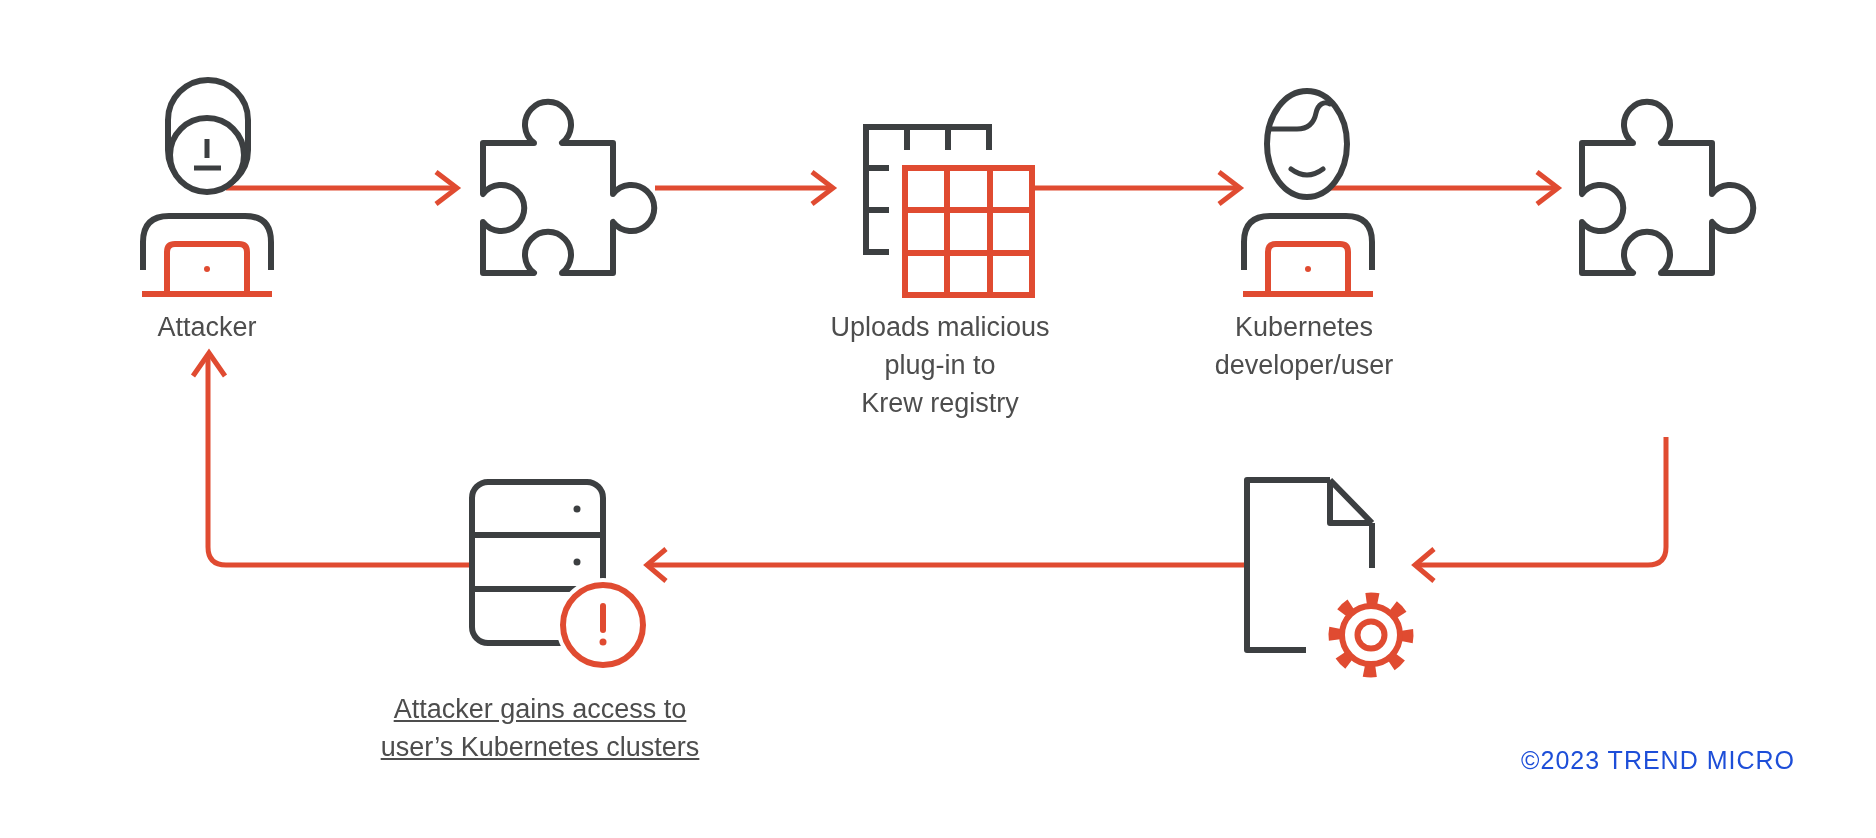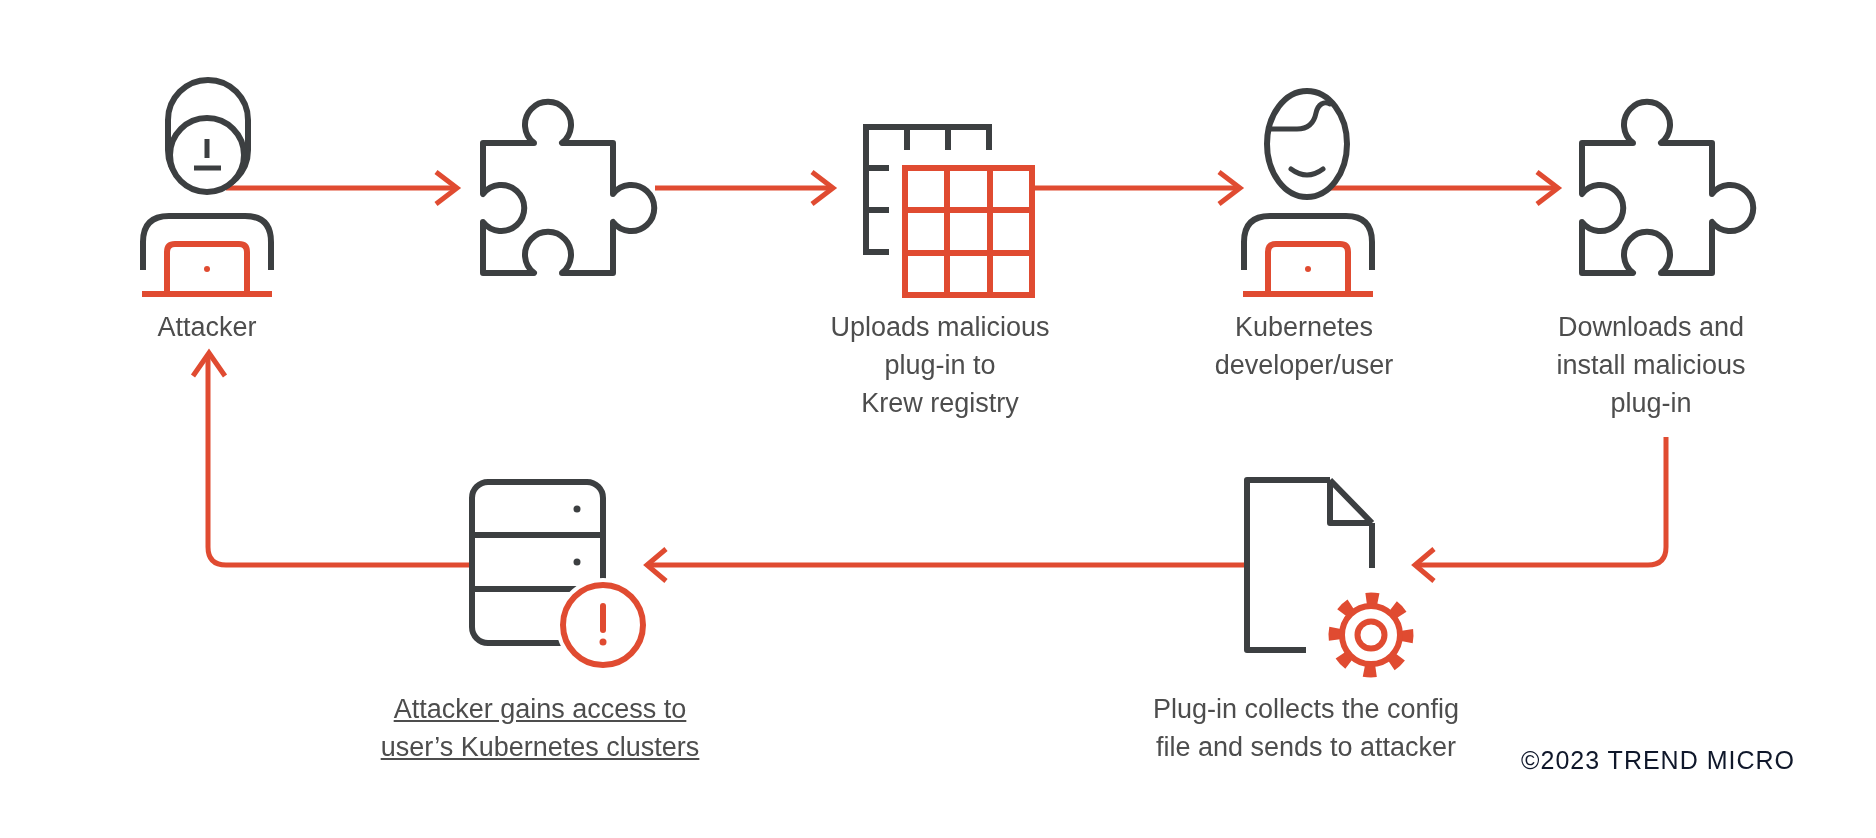--- a/index.html
+++ b/index.html
@@ -19,21 +19,21 @@
     font-size:27px;
     line-height:38px;
     color:#4d4d4d;
   }
   .watermark{
     position:absolute;
     right:81px;
     top:746px;
     font-size:25px;
     letter-spacing:1px;
-    color:#0f172a;
+    color:#1d4ed8;
   }
 </style>
 </head>
 <body>
 
 <div id="canvas">
 
   <svg id="diagram-svg" width="1876" height="838" viewBox="0 0 1876 838">
 
     <g stroke="#E04B31" stroke-width="5" fill="none">
@@ -139,22 +139,17 @@
       </g>
     </g>
   </svg>
 
   <div class="node-label" style="left:207px; top:308px;">Attacker</div>
   <div class="node-label" style="left:940px; top:308px;">Uploads malicious
 plug-in to
 Krew registry</div>
   <div class="node-label" style="left:1304px; top:308px;">Kubernetes
 developer/user</div>
-  <div class="node-label" style="left:1651px; top:308px;">Downloads and
-install malicious
-plug-in</div>
   <div class="node-label" style="left:540px; top:690px;text-decoration:underline;">Attacker gains access to
 user’s Kubernetes clusters</div>
-  <div class="node-label" style="left:1306px; top:690px;">Plug-in collects the config
-file and sends to attacker</div>
 
   <div class="watermark">©2023 TREND MICRO</div>
 </div>
 
 </body></html>

